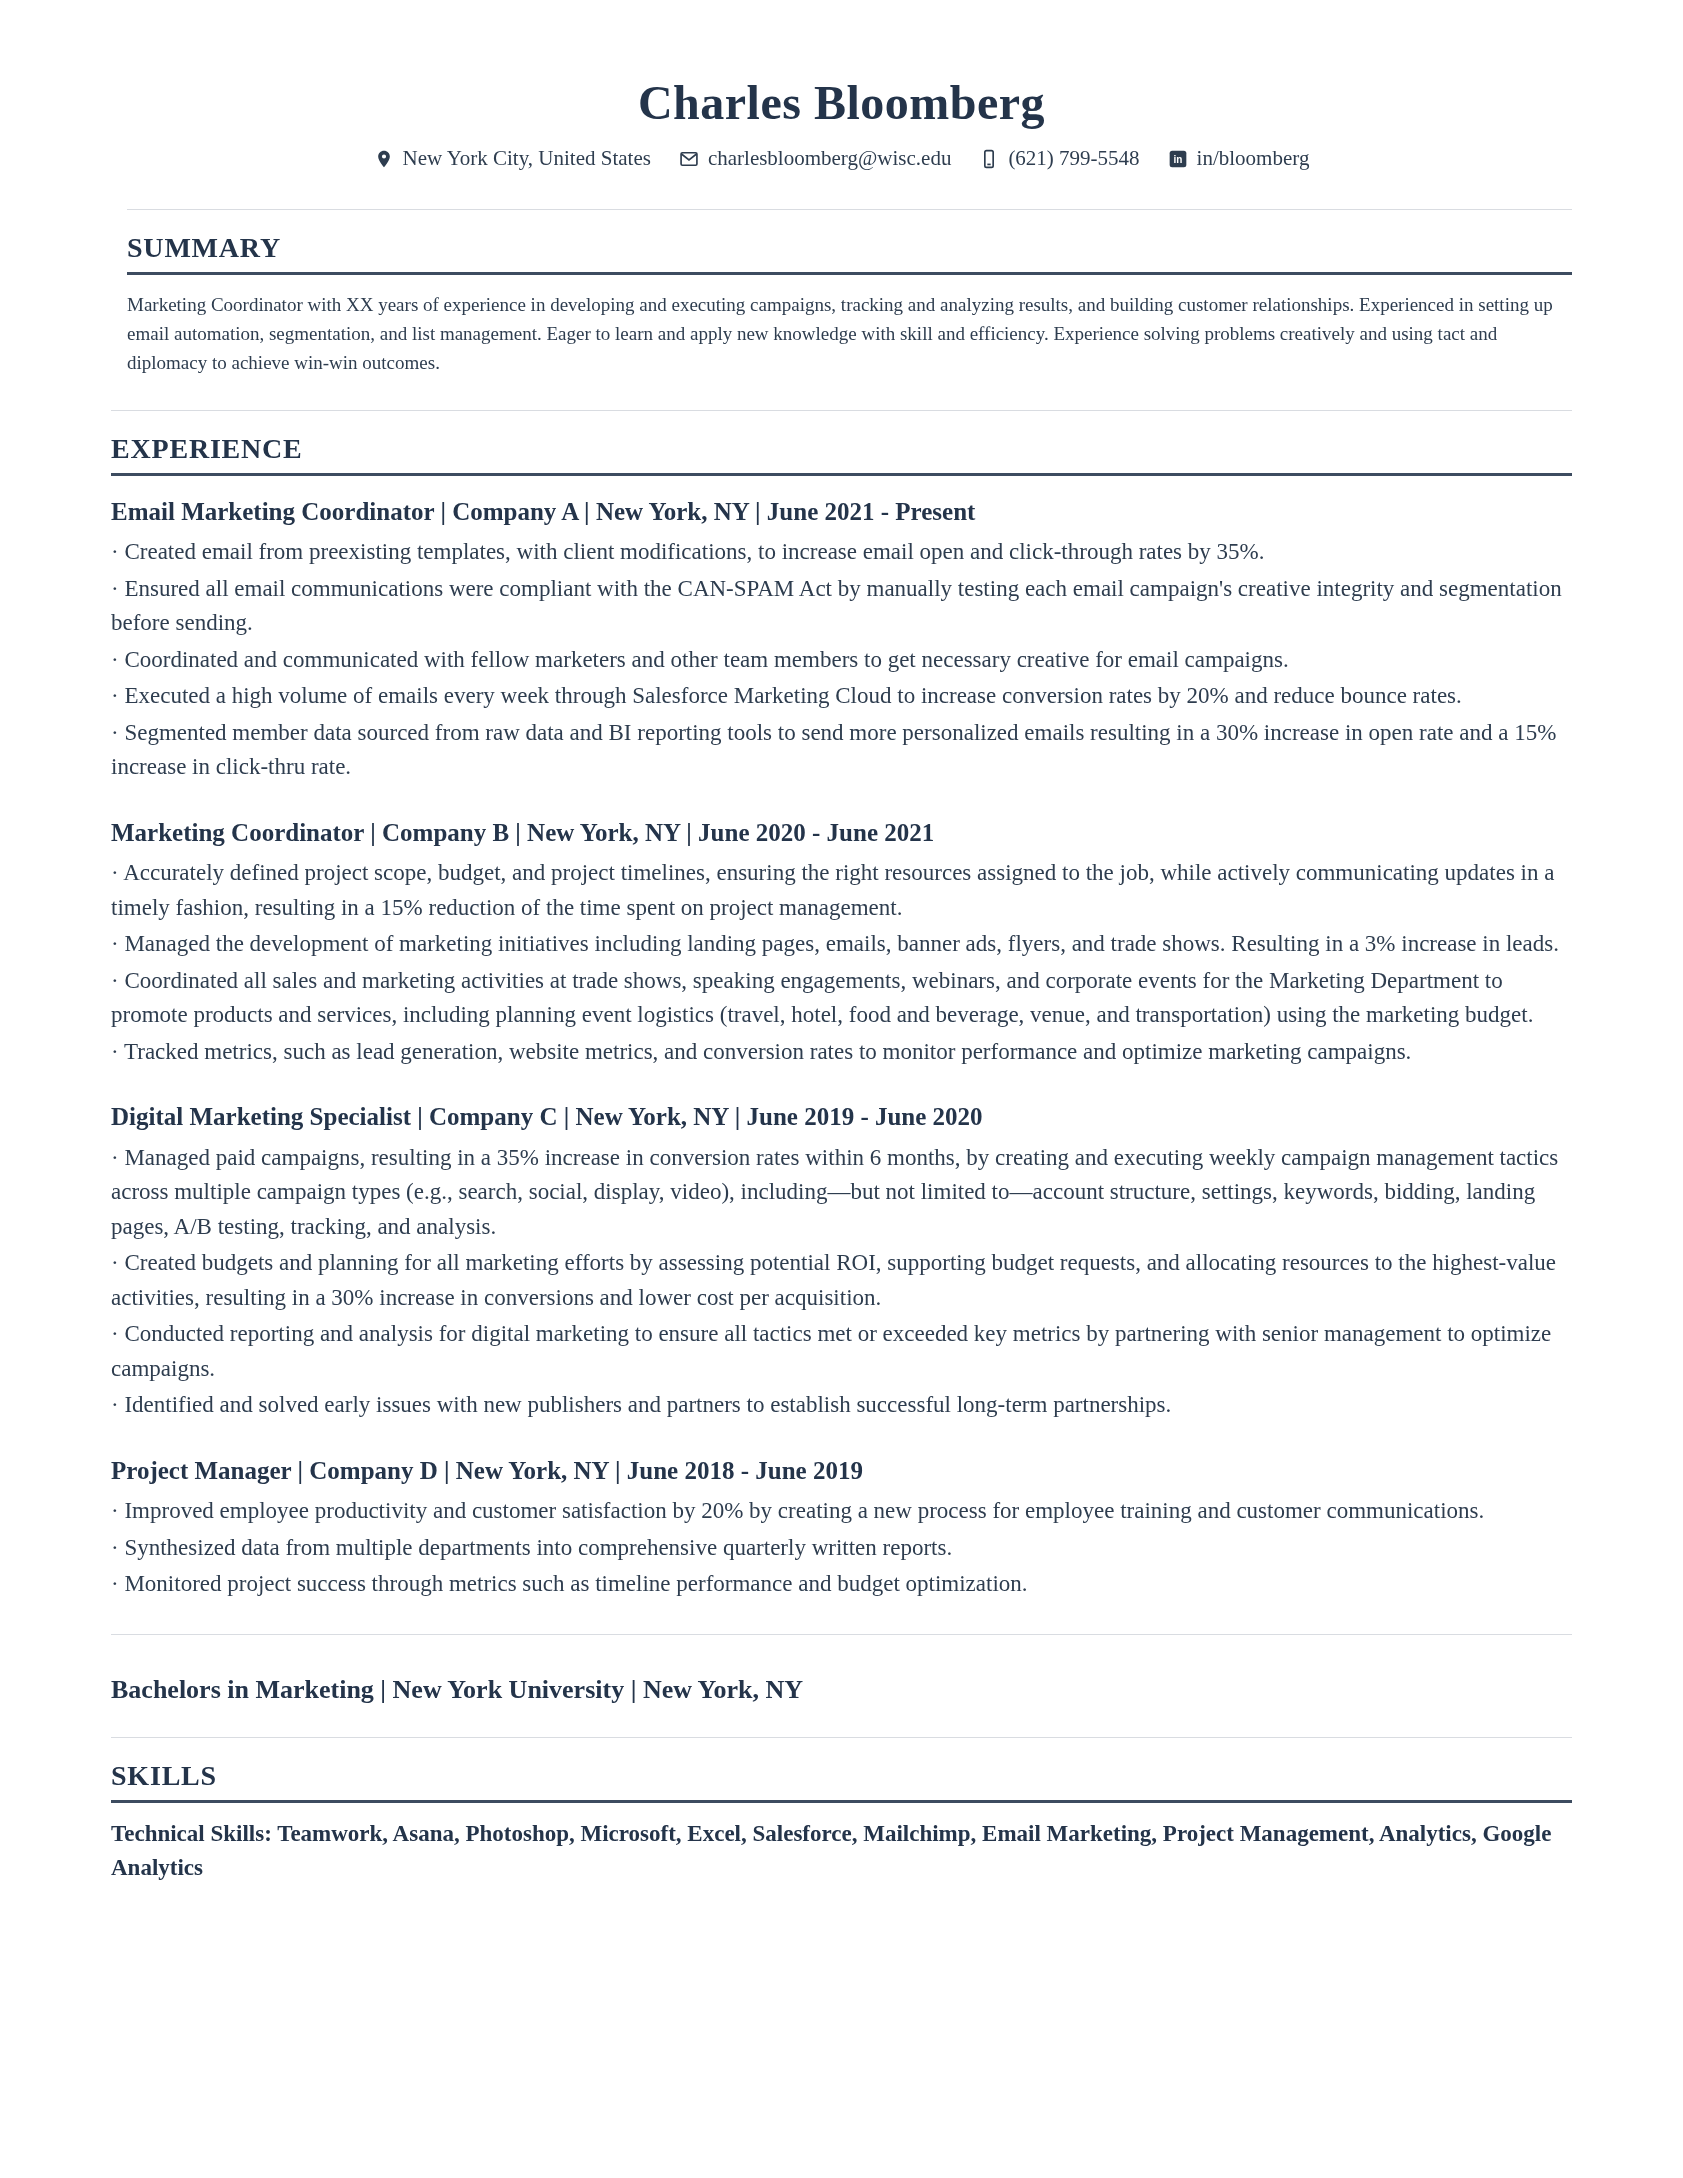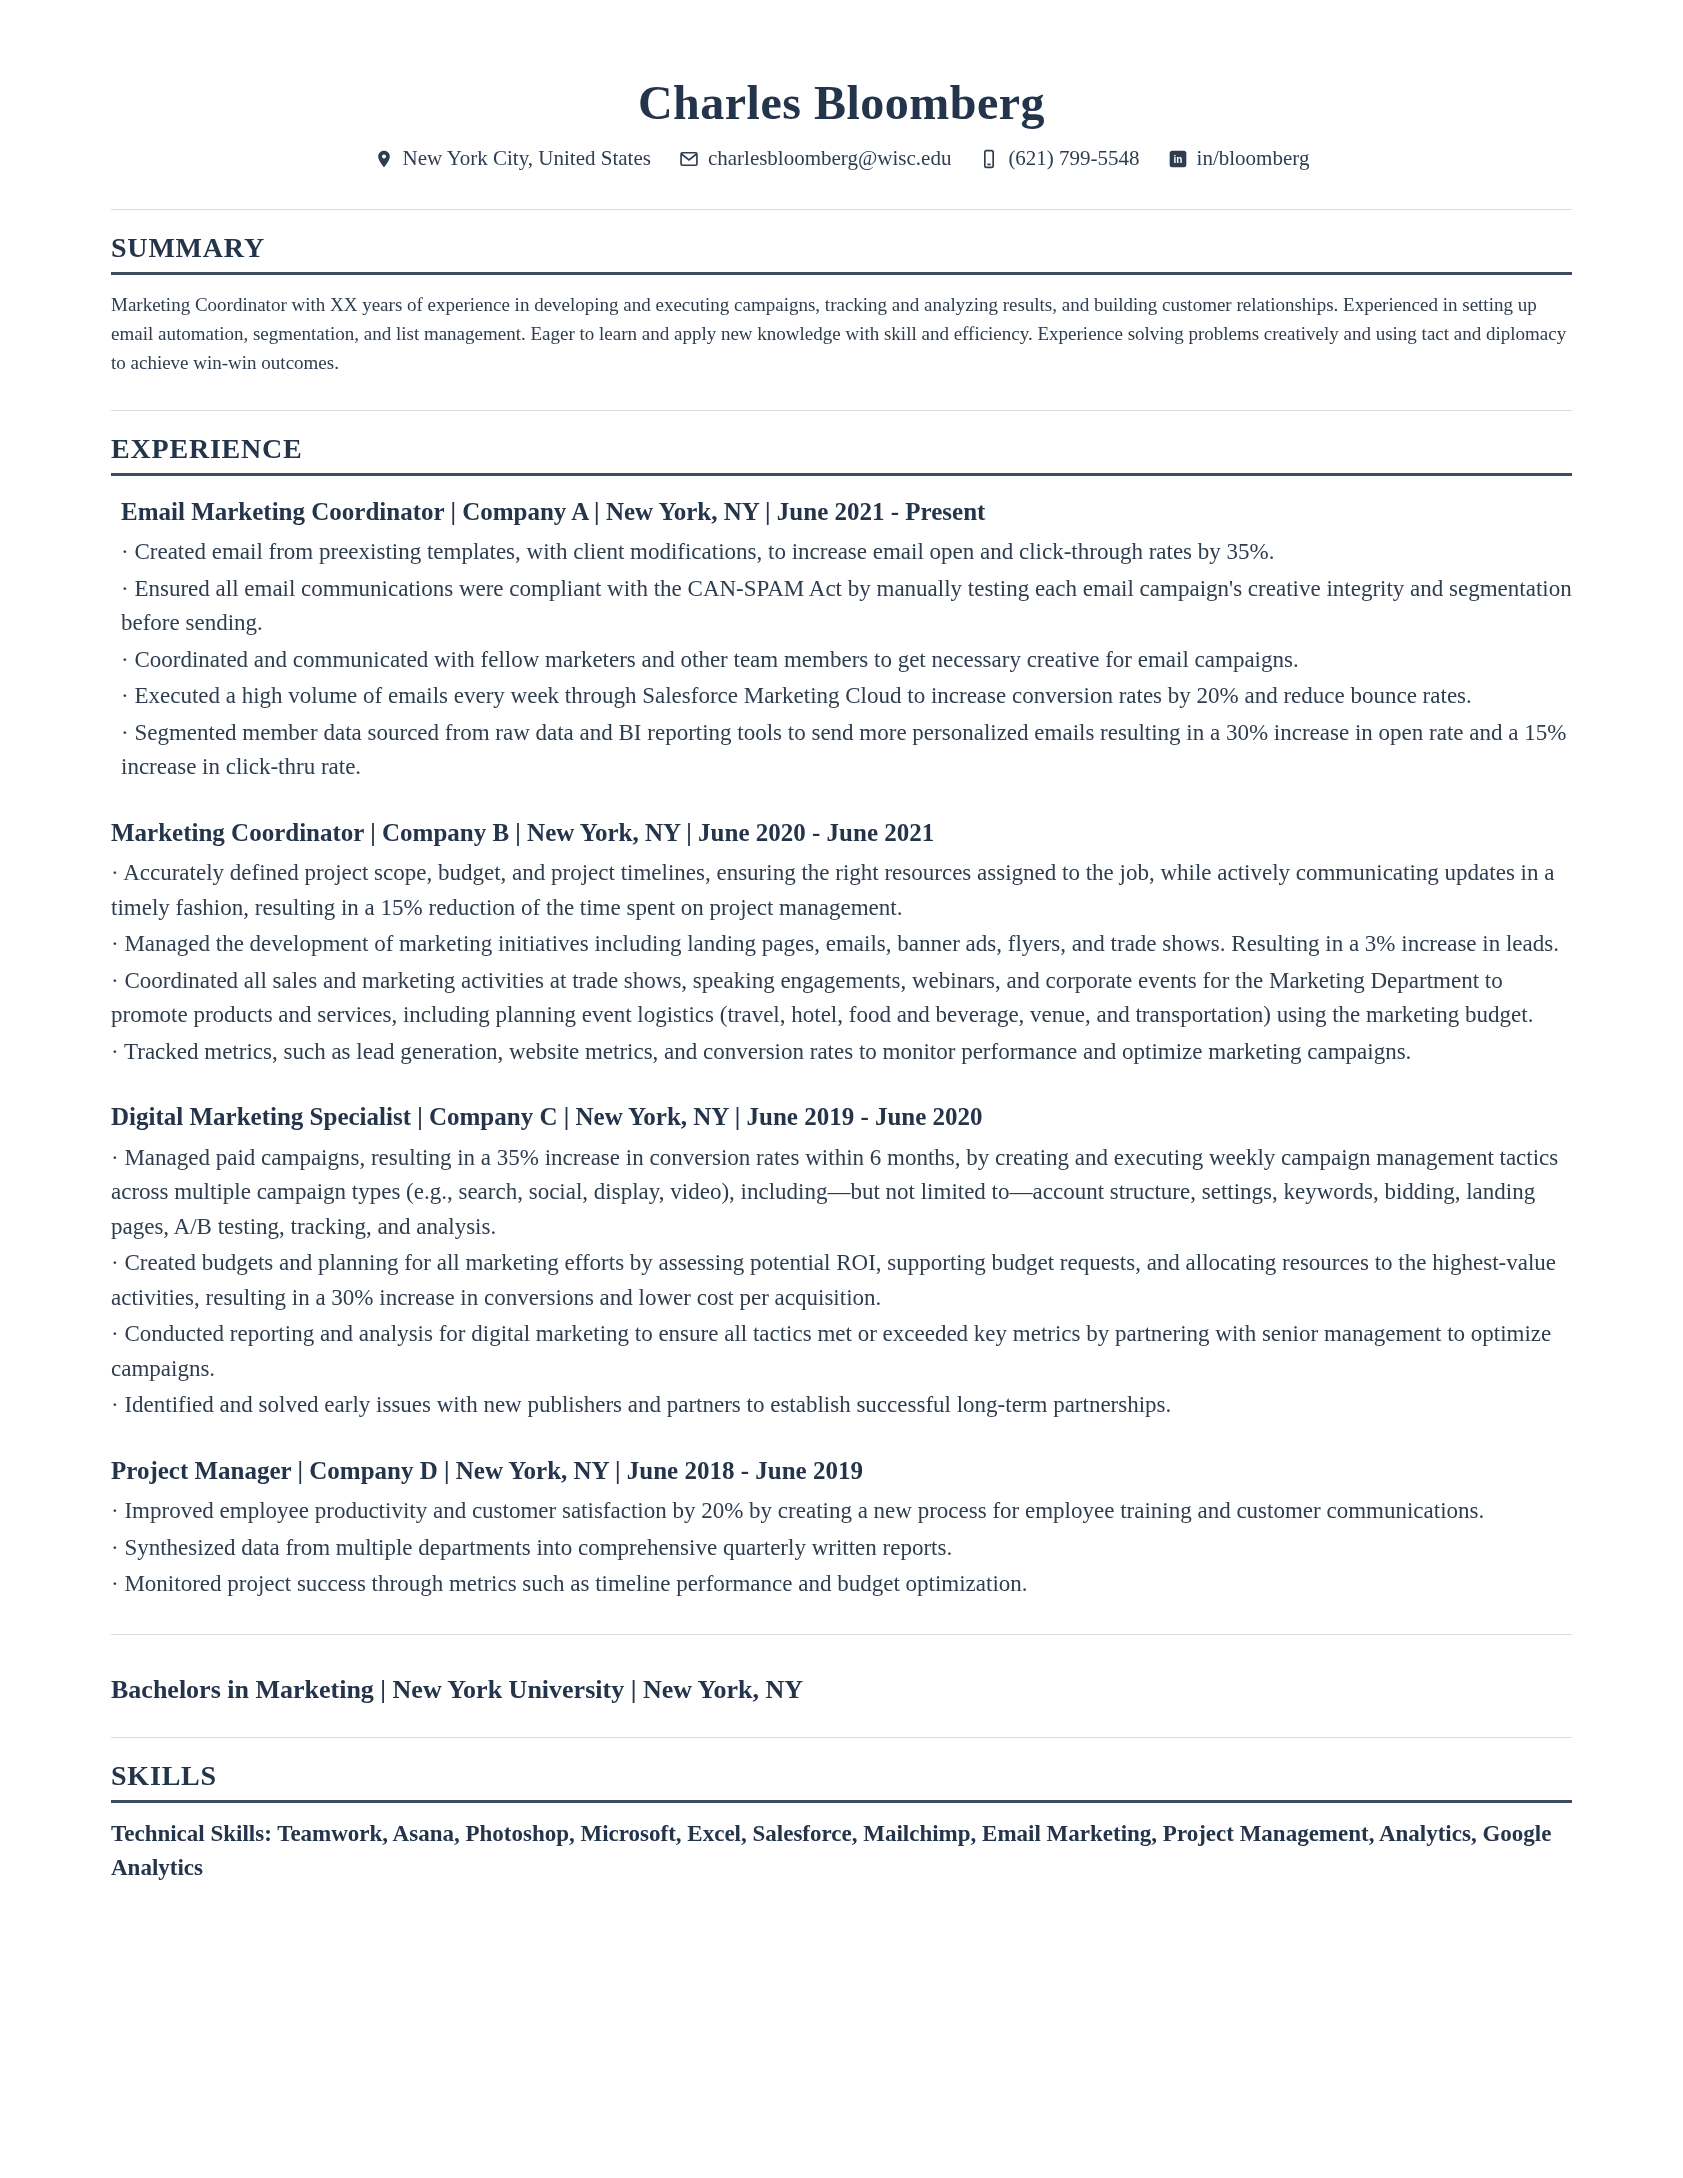--- a/index.html
+++ b/index.html
@@ -15,28 +15,28 @@
     font-weight:700; color:#24344a; letter-spacing:0.5px;
   }
   .contact-row {
     display:flex; justify-content:center; align-items:flex-start;
     gap:28px; margin-top:16px; font-size:21px; color:#2e3d4f;
   }
   .contact-item { display:flex; align-items:center; gap:9px; }
   .icon { display:inline-flex; width:20px; height:20px; color:#2e3d4f; flex:0 0 auto; }
   .icon svg { width:100%; height:100%; }
   section { border-top:1px solid #d9dce1; margin-top:32px; padding-top:22px; }
-  section.first { margin-top:38px; }
+  section.first { margin-top:38px;margin-left:16px; }
   .section-heading {
     font-size:28px; font-weight:700; letter-spacing:0.8px;
     color:#24344a; padding-bottom:8px; border-bottom:3px solid #3d4c60;
   }
   .summary-text { font-size:19px; line-height:1.52; margin-top:16px; }
   .job { margin-top:32px; }
-  .job.first { margin-top:20px;margin-left:10px; }
+  .job.first { margin-top:20px; }
   .job-title { font-size:25px; font-weight:700; color:#24344a; margin-bottom:7px; line-height:1.3; }
   .bullet { font-size:23px; line-height:1.5; margin-top:2px; }
   .bullet::before { content:"\00B7\0020"; }
   .degree-line { font-size:26px; font-weight:700; color:#24344a; margin-top:18px; }
   .skills-text { font-size:23px; font-weight:700; color:#24344a; line-height:1.5; margin-top:14px; }
 </style>
 </head>
 <body>
 
 <div class="page">

